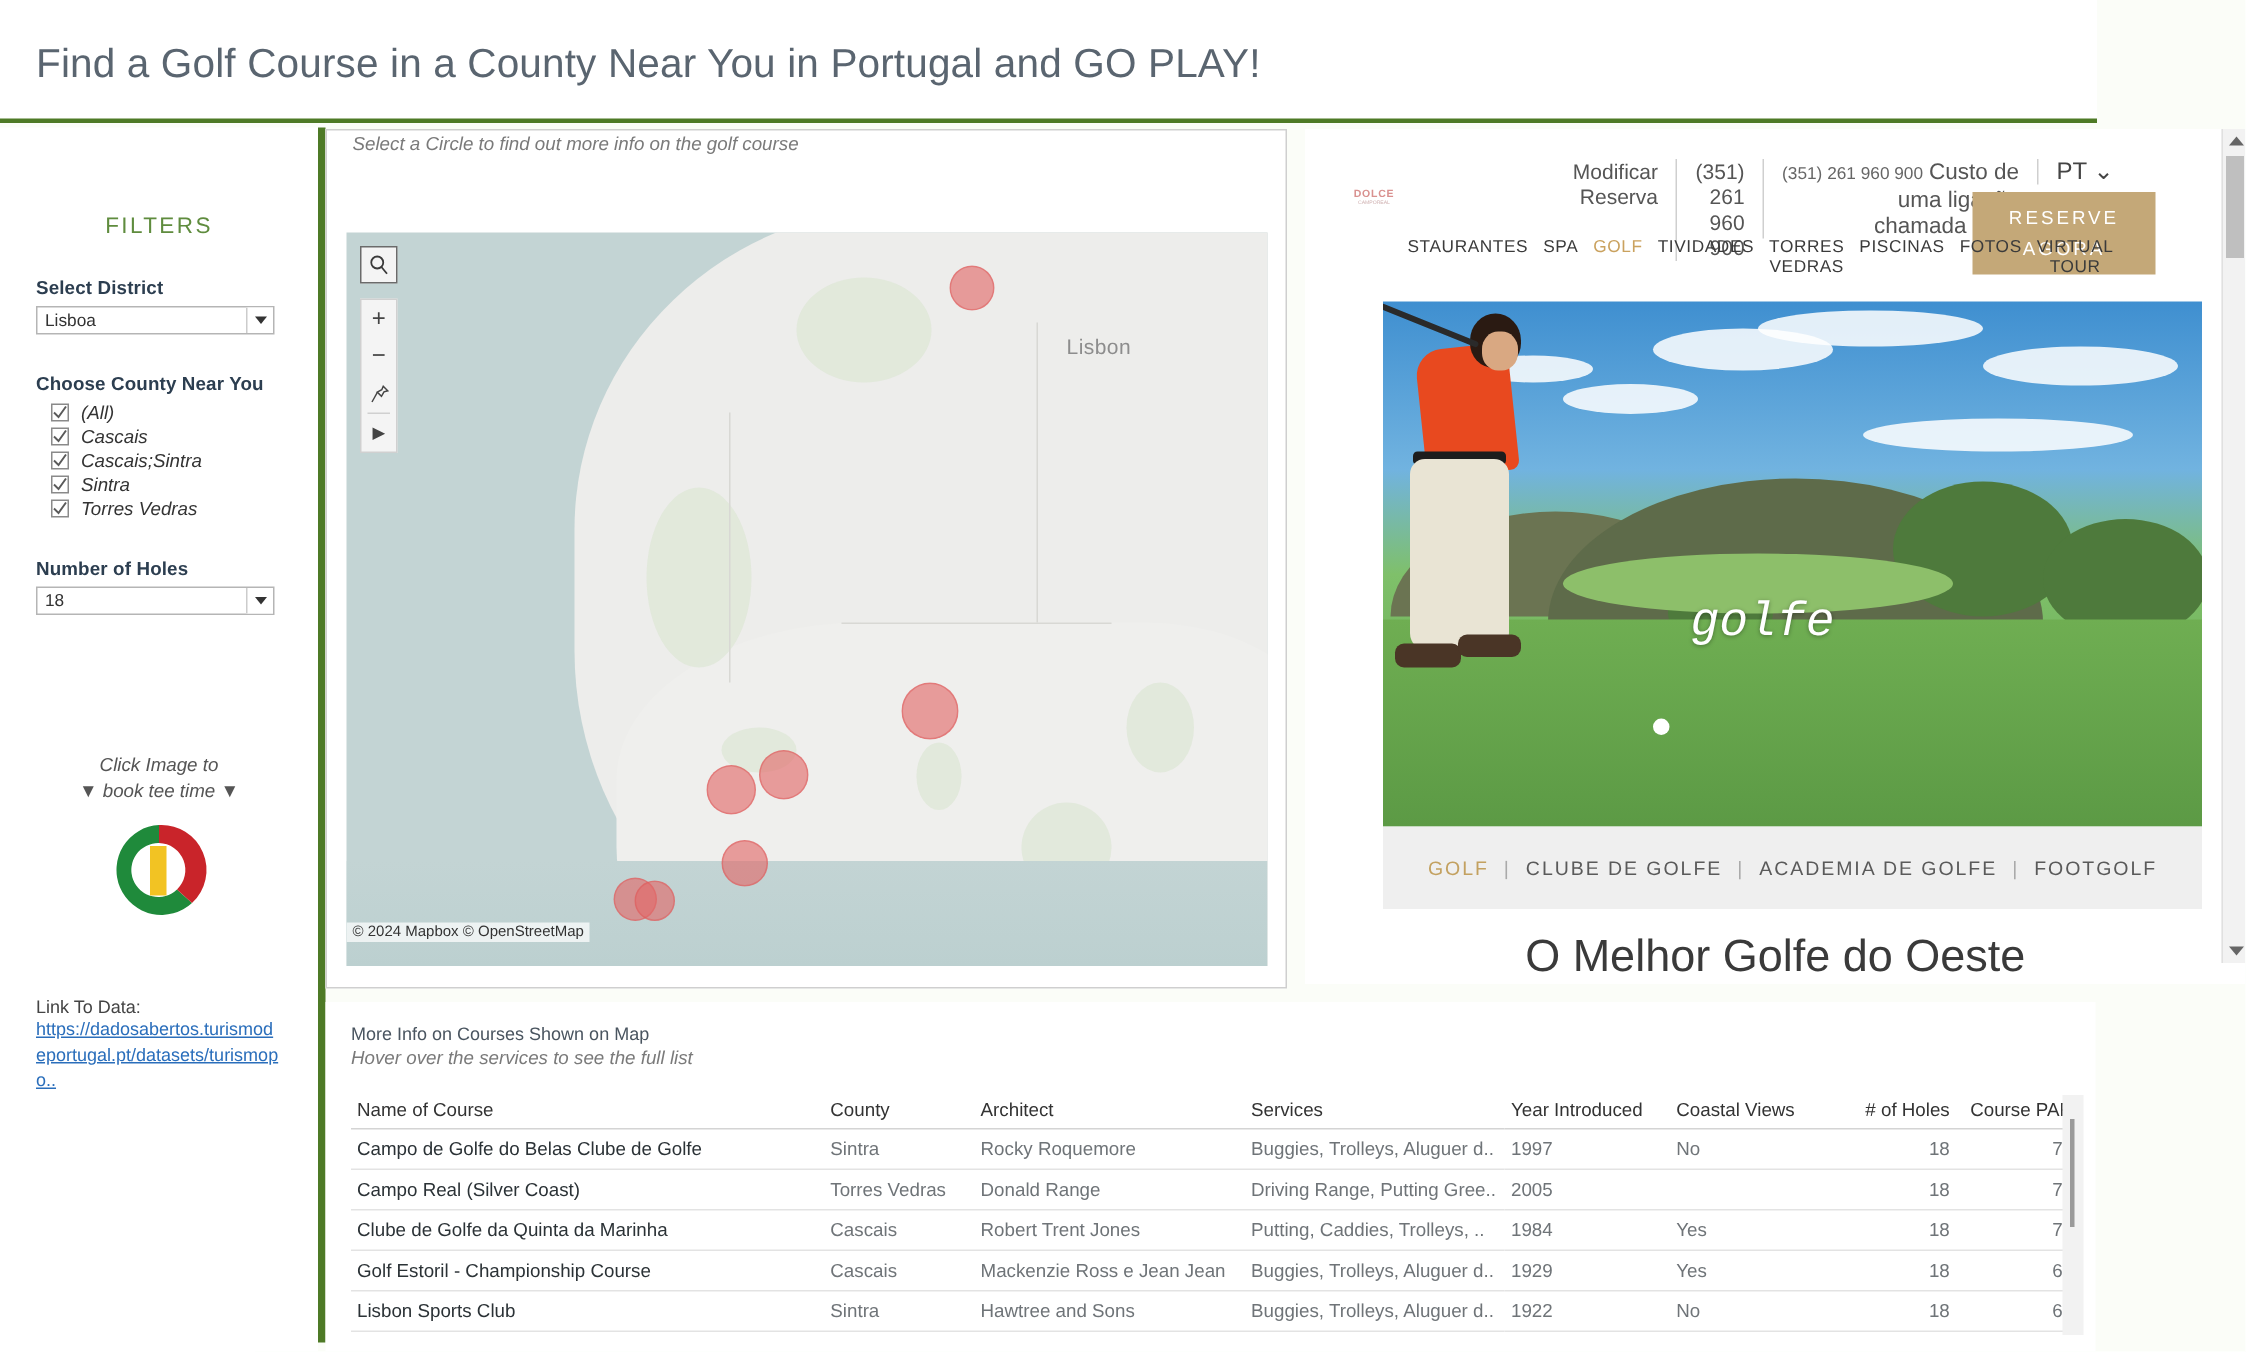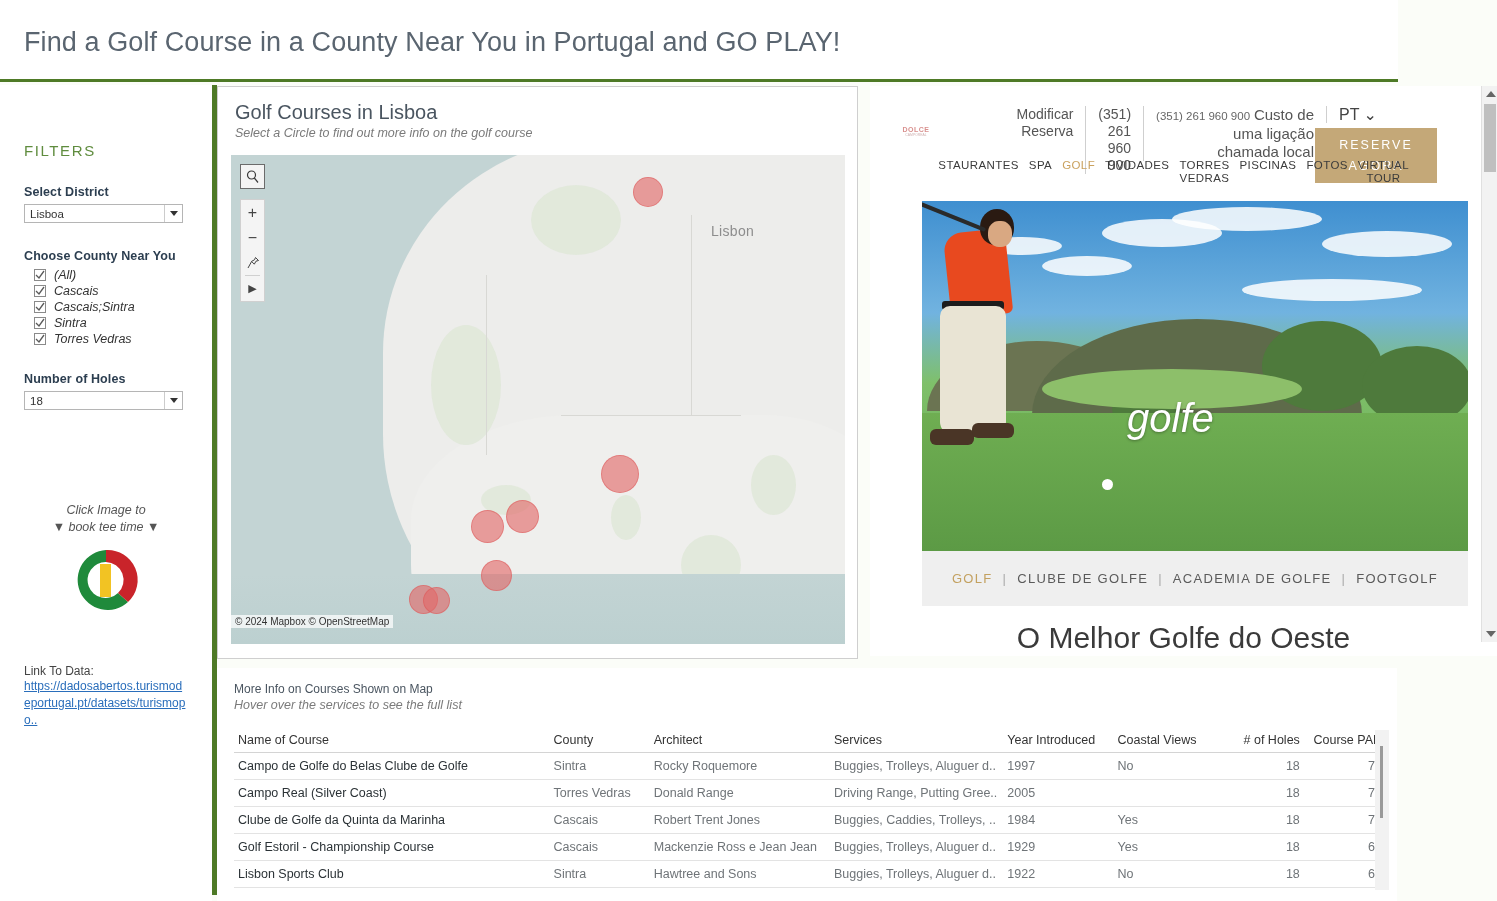--- a/index.html
+++ b/index.html
@@ -35,21 +35,21 @@
     background:#ffffff; padding: 0 24px;
     border-right: 0;
   }
   .sidebar-bg-strip{
     position:absolute; left:0; top:85px; width:8px; height:816px; background:#fbfdf8;
   }
   .green-divider{
     position:absolute; left:212px; top:85px; width:5px; height:810px; background:#4e7a26;
   }
   .filters-head {
-    color:#5f8c3e; font-size:15px; letter-spacing:1.6px;
+    text-align:center; color:#5f8c3e; font-size:15px; letter-spacing:1.6px;
     margin-top:57px; font-weight:400;
   }
   .field-label{
     font-size:12.5px; color:#2c3e50; font-weight:bold; margin-top:26px; margin-bottom:5px;
     letter-spacing:.1px;
   }
   .select-box{
     width:159px; height:19px; border:1px solid #b5b5b5; background:#fff;
     display:flex; align-items:center; position:relative; font-size:11.5px; color:#333;
     padding-left:5px;
@@ -167,21 +167,21 @@
     display:block;
   }
 
   
   .web-panel{
     position:absolute; left:870px; top:86px; width:627px; height:570px;
     background:#ffffff; overflow:hidden;
   }
   .web-topbar{
     position:relative; height:75px; background:#fff; display:flex;
-    align-items:flex-start; justify-content:flex-end; padding-right:108px;
+    align-items:flex-start; justify-content:flex-end; padding-right:76px;
   }
   .mini-logo{
     position:absolute; left:28px; top:38px; width:36px; height:16px;
     display:flex; flex-direction:column; align-items:center; justify-content:center;
   }
   .mini-logo .l1{ font-size:7px; color:#d9918f; letter-spacing:.5px; line-height:7px; font-weight:bold;}
   .mini-logo .l2{ font-size:3.4px; color:#cfb0b0; line-height:5px; }
   .top-cols{ display:flex; align-items:flex-start; padding-top:20px; }
   .top-col{
     padding:0 12px; color:#555; font-size:14px; line-height:17px; text-align:right;
@@ -247,22 +247,22 @@
   .golfer-belt{
     position:absolute; left:20px; top:100px; width:62px; height:9px; background:#1d1d1d;
     border-radius:3px;
   }
   .shoe{ position:absolute; background:#4a3526; border-radius:6px; }
   .club{
     position:absolute; left:-4px; top:14px; width:70px; height:4px; background:#2a2a2a;
     transform:rotate(22deg); border-radius:2px;
   }
   .golfe-script{
-    position:absolute; left:205px; top:195px; font-size:40px; color:#ffffff;
-    font-family:Liberation Sans, sans-serif; font-style:italic;
+    position:absolute; left:205px; top:195px; font-size:32px; color:#ffffff;
+    font-family:Liberation Mono, monospace; font-style:italic;
     text-shadow:0 1px 3px rgba(0,0,0,.35);
   }
   .golfball{
     position:absolute; left:180px; top:278px; width:11px; height:11px; background:#fff;
     border-radius:50%;
   }
   .sub-nav{
     position:absolute; left:52px; top:465px; width:546px; height:55px;
     background:#efefef; display:flex; align-items:center; justify-content:center;
     font-size:13px; letter-spacing:1.3px; color:#5a5a5a;
@@ -377,21 +377,20 @@
       </svg>
     </div>
 
     <div class="link-to-data">
       <span>Link To Data:</span>
       <a href="#">https://dadosabertos.turismodeportugal.pt/datasets/turismopo..</a>
     </div>
   </div>
 
   <div class="map-card">
-    <div class="card-title">Golf Courses in Lisboa</div>
     <div class="card-sub">Select a Circle to find out more info on the golf course</div>
 
     <div class="map-area">
       <div class="map-land"></div>
       <div class="map-land2"></div>
 
       <div class="green-patch" style="left:300px;top:30px;width:90px;height:70px;"></div>
       <div class="green-patch" style="left:200px;top:170px;width:70px;height:120px;"></div>
       <div class="green-patch" style="left:250px;top:330px;width:50px;height:30px;"></div>
       <div class="green-patch" style="left:380px;top:340px;width:30px;height:45px;"></div>
@@ -472,21 +471,21 @@
           <td>Driving Range, Putting Gree..</td>
           <td>2005</td>
           <td></td>
           <td class="num">18</td>
           <td class="num">72</td>
         </tr>
         <tr>
           <td class="name">Clube de Golfe da Quinta da Marinha</td>
           <td>Cascais</td>
           <td>Robert Trent Jones</td>
-          <td>Buggies, Caddies, Trolleys, ..</td>
+          <td>Putting, Caddies, Trolleys, ..</td>
           <td>1984</td>
           <td>Yes</td>
           <td class="num">18</td>
           <td class="num">71</td>
         </tr>
         <tr>
           <td class="name">Golf Estoril - Championship Course</td>
           <td>Cascais</td>
           <td>Mackenzie Ross e Jean Jean</td>
           <td>Buggies, Trolleys, Aluguer d..</td>

